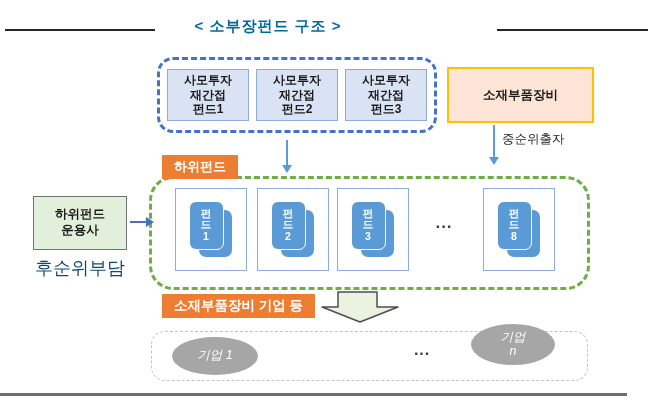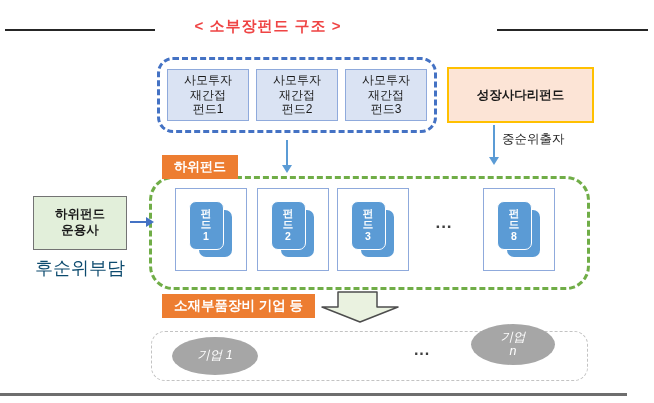--- a/index.html
+++ b/index.html
@@ -5,29 +5,29 @@
   html,body { margin:0; padding:0; background:#fff; }
   .canvas {
     position:relative; width:654px; height:403px; background:#ffffff;
     font-family:"Liberation Sans", sans-serif; overflow:hidden; color:#1a1a1a;
   }
   
   .hline { position:absolute; height:2px; background:#262626; }
   .hline-left  { left:5px;   top:29px; width:150px; }
   .hline-right { left:497px; top:29px; width:151px; }
   .title { position:absolute; left:0; top:17px; width:536px; text-align:center;
-           font-size:15px; font-weight:bold; letter-spacing:1px; color:#ef4444; }
+           font-size:15px; font-weight:bold; letter-spacing:1px; color:#0369a1; }
 
   
   .pf-group { position:absolute; left:157px; top:57px; width:280px; height:76px;
               border:3px dashed #4472c4; border-radius:16px; box-sizing:border-box;
               display:flex; align-items:center; justify-content:space-between; padding:0 7px; }
   .pf-box { width:82px; height:52px; background:#dae3f3; border:1.5px solid #8faadc;
             box-sizing:border-box; display:flex; flex-direction:column; align-items:center;
-            justify-content:center; font-size:12px; font-weight:normal; line-height:1.2; text-align:center; }
+            justify-content:center; font-size:12px; font-weight:bold; line-height:1.2; text-align:center; }
 
   
   .growth-box { position:absolute; left:447px; top:67px; width:147px; height:56px;
                 background:#fce4d6; border:2px solid #ffc000; box-sizing:border-box;
                 display:flex; align-items:center; justify-content:center;
                 font-size:12.5px; font-weight:bold; }
 
   
   .arrow-line-v { position:absolute; width:2px; background:#5b9bd5; }
   .arrow-head-down { position:absolute; width:0; height:0;
@@ -106,21 +106,21 @@
       <span>재간접</span>
       <span>펀드2</span>
     </div>
     <div class="pf-box">
       <span>사모투자</span>
       <span>재간접</span>
       <span>펀드3</span>
     </div>
   </div>
 
-  <div class="growth-box">성장사다리펀드</div>
+  <div class="growth-box">소재부품장비</div>
 
   <div class="arrow-line-v" style="left:286px; top:140px; height:27px;"></div>
   <div class="arrow-head-down" style="left:282px; top:165px;"></div>
 
   <div class="arrow-line-v" style="left:493px; top:125px; height:34px;"></div>
   <div class="arrow-head-down" style="left:489px; top:157px;"></div>
   <div class="arrow-label" style="left:502px; top:131px;">중순위출자</div>
 
   <div class="subfund-group"></div>
   <div class="section-label label-subfund">하위펀드</div>

